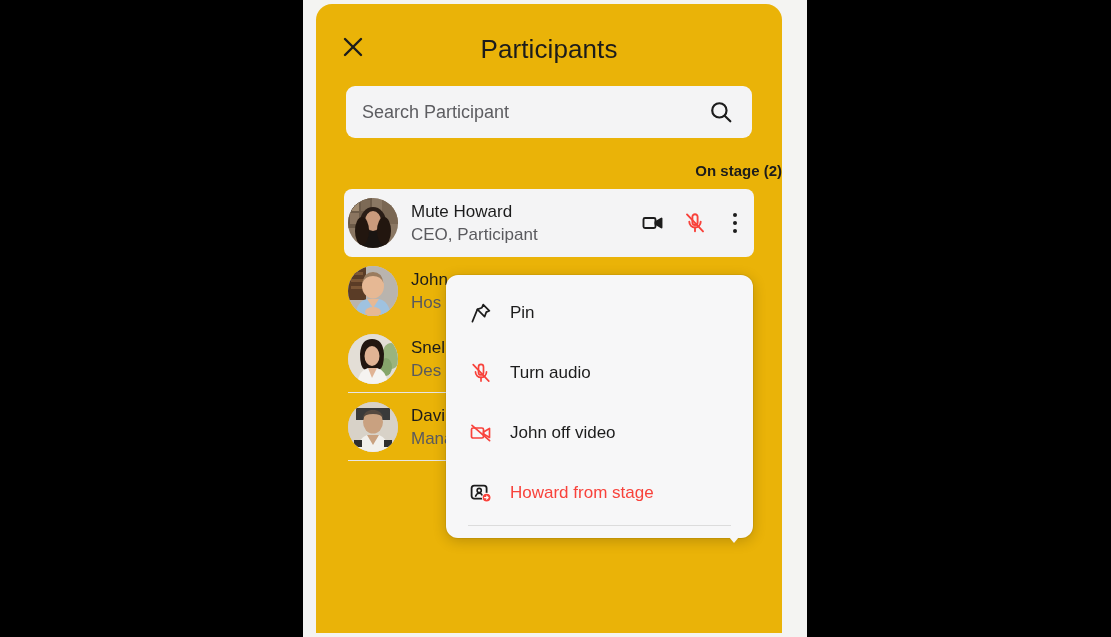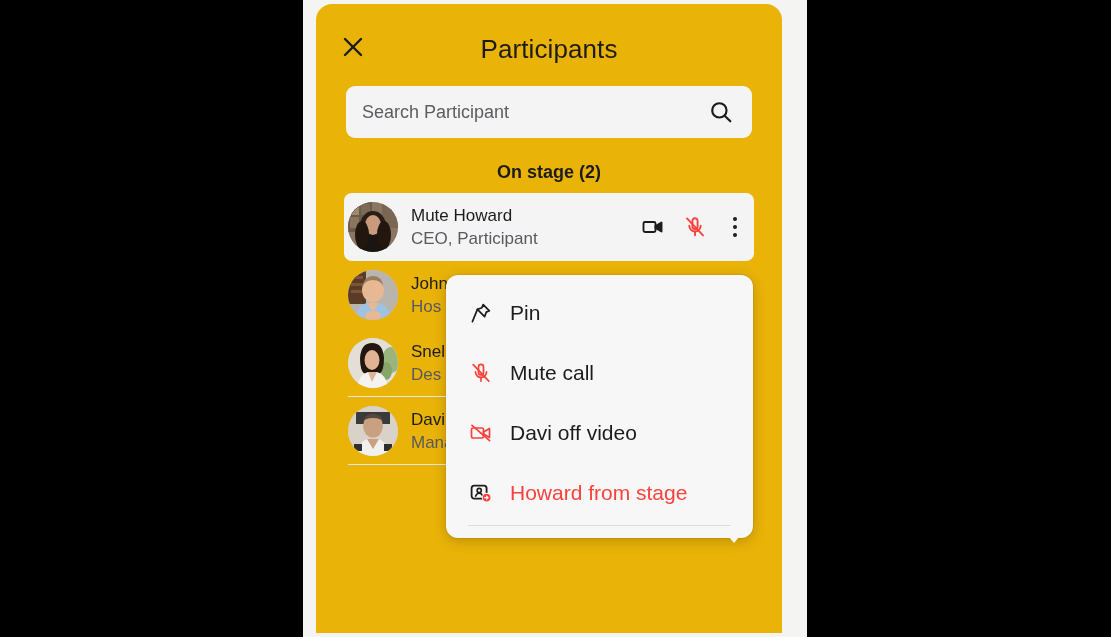--- a/index.html
+++ b/index.html
@@ -90,22 +90,22 @@
     background: transparent;
     font-family: "Liberation Sans", sans-serif;
     font-size: 18px;
     color: #1c1c1c;
   }
   .search-input::placeholder { color: #5d5d61; opacity: 1; }
   .search-icon { display: flex; align-items: center; cursor: pointer; }
 
   
   .section-head {
-    text-align: center;
-    font-size: 18px;
+    text-align: right;
+    font-size: 15px;
     font-weight: 700;
     color: #1c1c1c;
     padding: 24px 0 10px 0;
   }
 
   
   .list { padding: 0 28px; position: relative; }
 
   .row {
     position: relative;
@@ -191,21 +191,21 @@
     padding: 0 22px;
     cursor: pointer;
     gap: 16px;
   }
   .ctx-ico {
     width: 26px; height: 26px;
     flex: 0 0 26px;
     display: flex; align-items: center; justify-content: center;
   }
   .ctx-label {
-    font-size: 21px;
+    font-size: 17px;
     color: #1c1c1c;
     white-space: nowrap;
   }
   .ctx-item.danger .ctx-label { color: #f8423b; }
   .ctx-sep {
     height: 1px;
     background: #dcdcdc;
     margin: 2px 22px 2px 22px;
   }
 
@@ -436,32 +436,32 @@
 
     <div class="ctx-item">
       <span class="ctx-ico">
         <svg width="24" height="24" viewBox="0 0 24 24" fill="none" stroke="#f8423b" stroke-width="1.7" stroke-linecap="round">
           <path d="M12 3.4a2.5 2.5 0 0 1 2.5 2.5v5.5a2.5 2.5 0 0 1-5 0V5.9A2.5 2.5 0 0 1 12 3.4z"></path>
           <path d="M6.5 10.9a5.5 5.5 0 0 0 11 0"></path>
           <line x1="12" y1="16.4" x2="12" y2="20.1"></line>
           <line x1="4.2" y1="3.6" x2="19.8" y2="20.2"></line>
         </svg>
       </span>
-      <span class="ctx-label">Mute call</span>
+      <span class="ctx-label">Turn audio</span>
     </div>
 
     <div class="ctx-item">
       <span class="ctx-ico">
         <svg width="24" height="24" viewBox="0 0 24 24" fill="none" stroke="#f8423b" stroke-width="1.7" stroke-linejoin="round" stroke-linecap="round">
           <rect x="2.5" y="7" width="12" height="10" rx="1.6"></rect>
           <path d="M14.5 11 L20.5 7.5 V16.5 L14.5 13 Z"></path>
           <line x1="3" y1="4.4" x2="20.6" y2="19.6"></line>
         </svg>
       </span>
-      <span class="ctx-label">Davi off video</span>
+      <span class="ctx-label">John off video</span>
     </div>
 
     <div class="ctx-item danger">
       <span class="ctx-ico">
         <svg width="24" height="24" viewBox="0 0 24 24" fill="none">
           <rect x="2.6" y="4.6" width="15" height="13" rx="2.6" stroke="#1c1c1c" stroke-width="1.8"></rect>
           <circle cx="10.2" cy="9.5" r="2.1" stroke="#1c1c1c" stroke-width="1.6"></circle>
           <path d="M6.6 15.1c0.8-2 2-2.9 3.6-2.9s2.8 0.9 3.6 2.9" stroke="#1c1c1c" stroke-width="1.6" stroke-linecap="round"></path>
           <circle cx="17.6" cy="16.6" r="4.8" fill="#ffffff"></circle>
           <circle cx="17.6" cy="16.6" r="3.9" fill="#f8423b"></circle>

